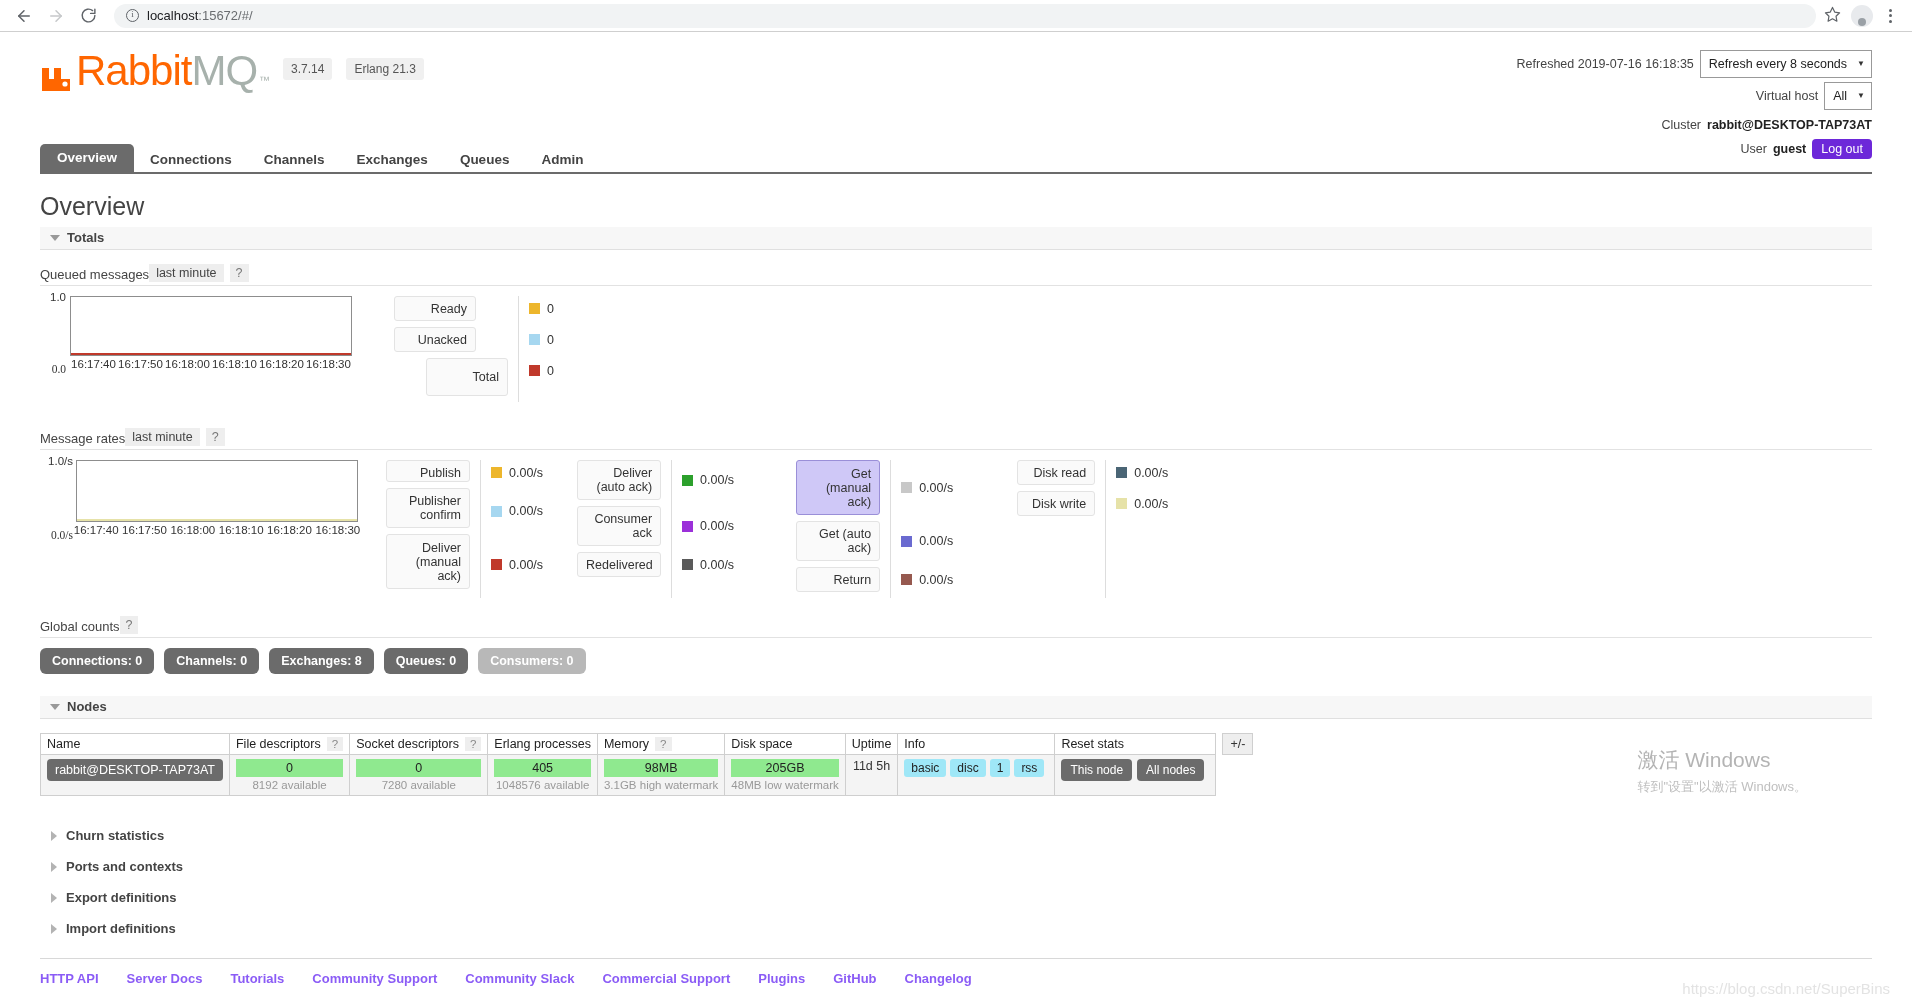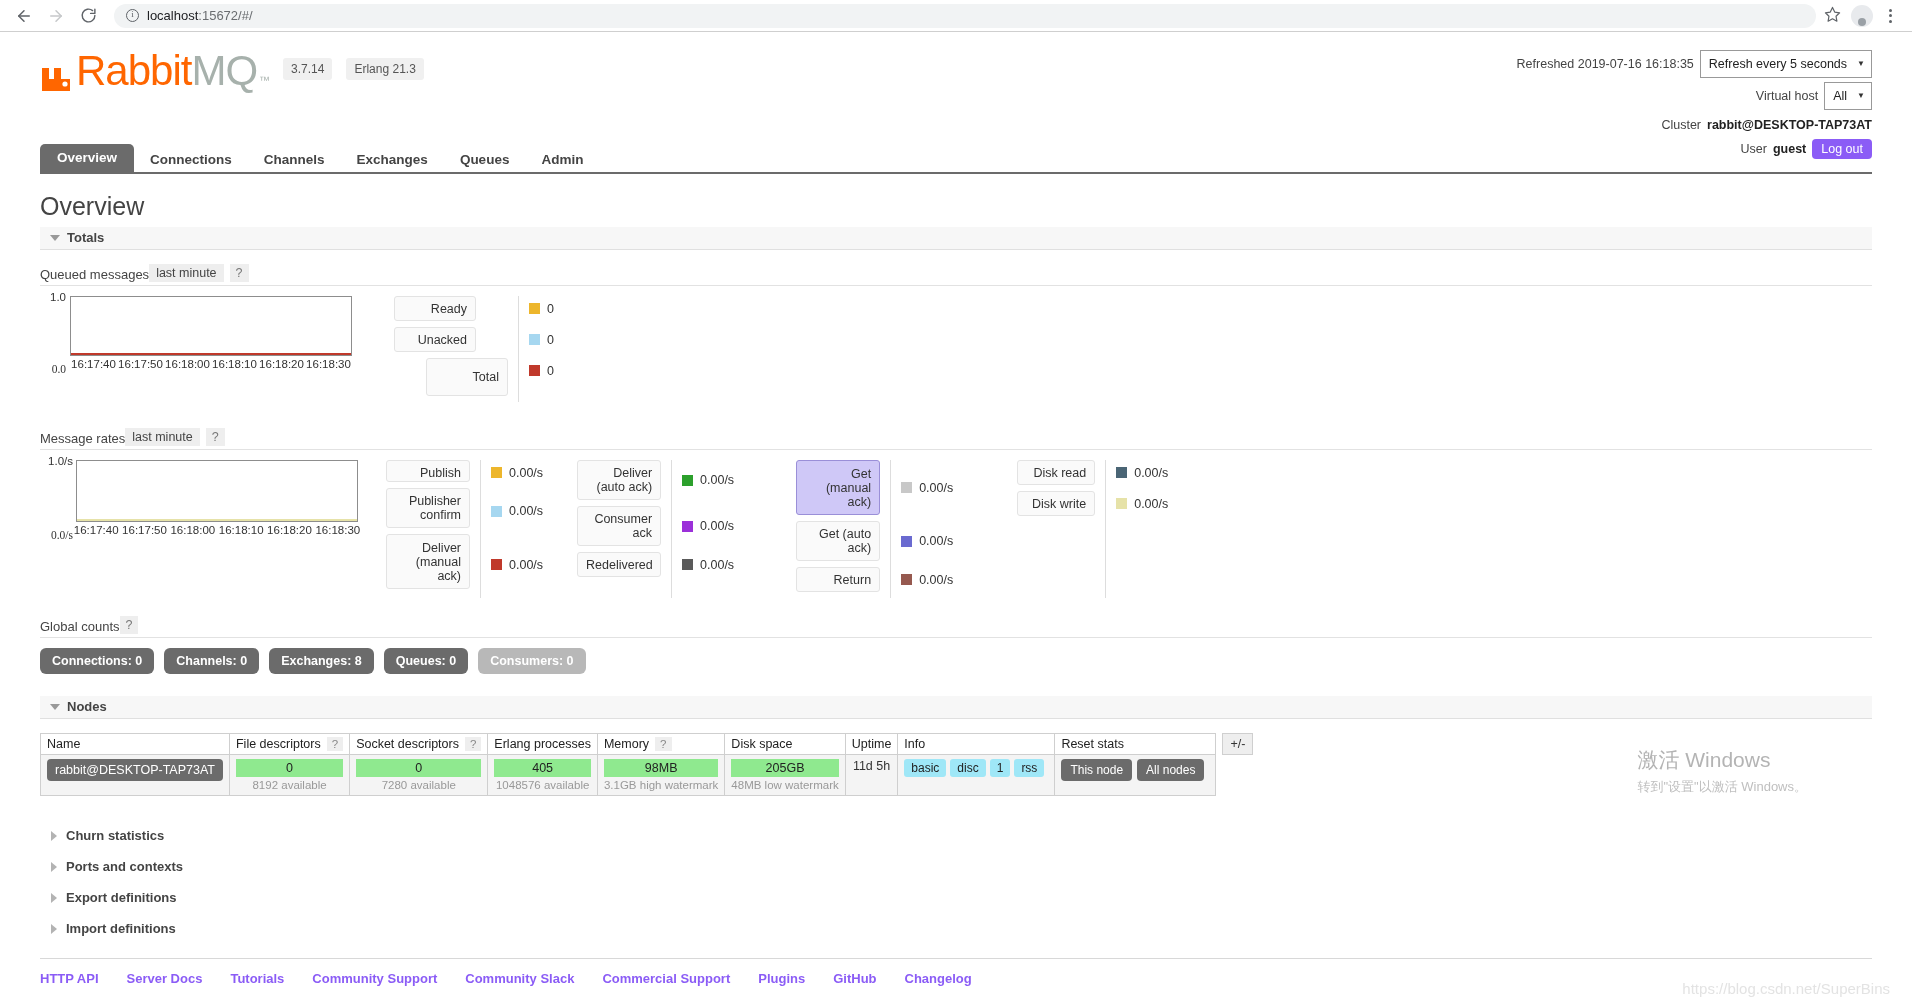--- a/index.html
+++ b/index.html
@@ -123,21 +123,21 @@
     background: #fff;
     padding: 2px 6px 2px 8px;
     font-size: 12.5px;
     color: #222;
     display:inline-flex; align-items:center; gap:10px;
     min-height: 21px;
   }
   .fake-select .caret { font-size:8px; color:#333; }
   .bold { font-weight: bold; color:#222; }
   .btn-dark {
-    background:#8b5cf6; color:#fff;
+    background:#6d28d9; color:#fff;
     border:none; border-radius:4px;
     padding:3px 9px; font-size:12.5px;
     cursor:pointer;
     font-family:"Liberation Sans",sans-serif;
   }
 
   
   #tabs {
     display: flex;
     align-items: flex-end;
@@ -405,21 +405,21 @@
         <span class="logo-tm">™</span>
       </div>
       <span class="ver-badge">3.7.14</span>
       <span class="ver-badge">Erlang 21.3</span>
     </div>
 
     <div id="header-right">
       <div class="line">
         <span>Refreshed 2019-07-16 16:18:35</span>
         <span class="fake-select">
-          <span>Refresh every 5 seconds</span>
+          <span>Refresh every 8 seconds</span>
           <span class="caret">▼</span>
         </span>
       </div>
       <div class="line">
         <span>Virtual host</span>
         <span class="fake-select">
           <span>All</span>
           <span class="caret">▼</span>
         </span>
       </div>

